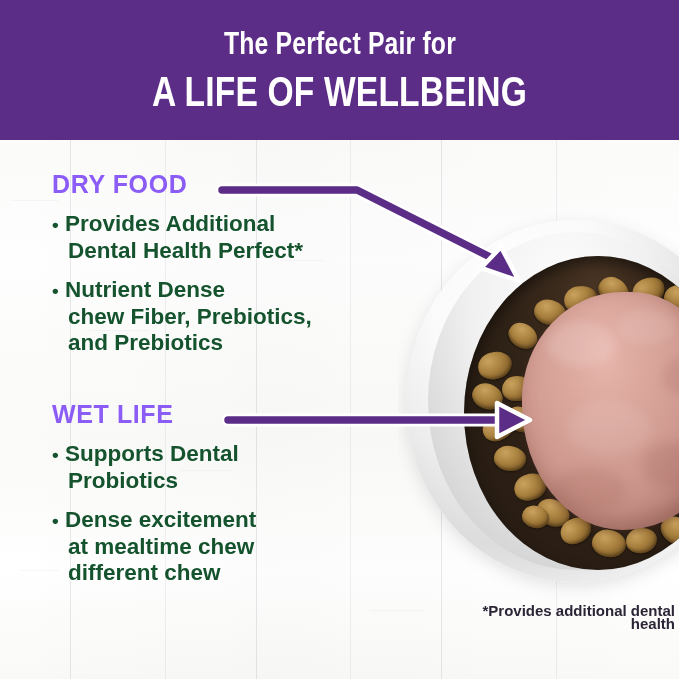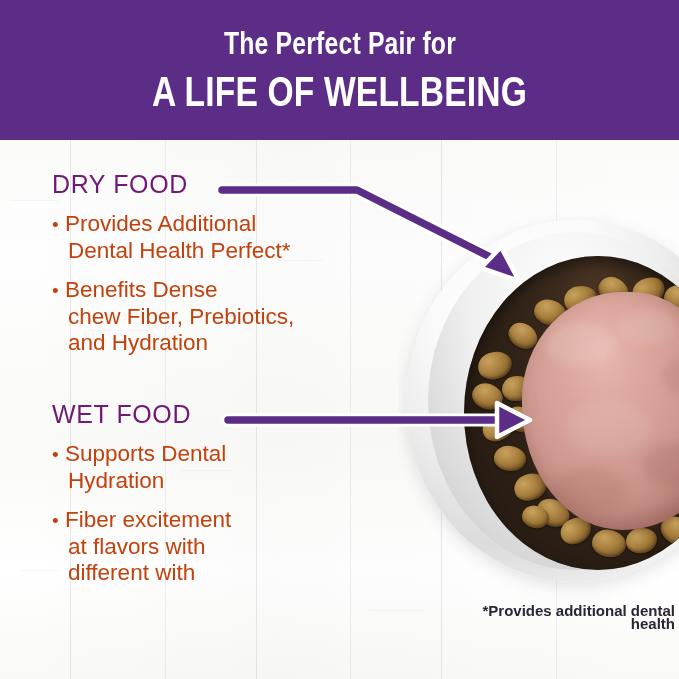--- a/index.html
+++ b/index.html
@@ -39,26 +39,26 @@
     transform:scaleX(0.80);transform-origin:center;
     white-space:nowrap;
   }
 
   
   .copy{position:absolute;left:0;top:140px;width:400px;height:539px;}
   .sec-dry{position:absolute;left:52px;top:32px;width:340px;}
   .sec-wet{position:absolute;left:52px;top:262px;width:340px;}
 
   .sec-head{
-    color:#701a75;font-weight:normal;font-size:25px;line-height:25px;
+    color:#8b5cf6;font-weight:bold;font-size:25px;line-height:25px;
     letter-spacing:0.6px;white-space:nowrap;margin:0 0 14px 0;
   }
   .bullet{
-    color:#c2410c;font-size:22.5px;line-height:26.5px;
-    font-weight:400;margin:0 0 13px 0;text-indent:-16px;padding-left:16px;
+    color:#14532d;font-size:22.5px;line-height:26.5px;
+    font-weight:700;margin:0 0 13px 0;text-indent:-16px;padding-left:16px;
   }
   .bullet .dot{font-size:19px;line-height:19px;}
 
   
   .photo{
     position:absolute;left:398px;top:140px;width:281px;height:470px;overflow:hidden;
   }
   .bowl-outer{
     position:absolute;left:8px;top:80px;width:340px;height:362px;
     border-radius:50%;
@@ -173,38 +173,38 @@
 
     <div class="sec-dry">
       <div class="sec-head">DRY FOOD</div>
       <p class="bullet">
         <span class="dot">•</span>
         <span>Provides Additional</span><br>
         <span>Dental Health Perfect*</span>
       </p>
       <p class="bullet">
         <span class="dot">•</span>
-        <span>Benefits Dense</span><br>
+        <span>Nutrient Dense</span><br>
         <span>chew Fiber, Prebiotics,</span><br>
-        <span>and Hydration</span>
+        <span>and Prebiotics</span>
       </p>
     </div>
 
     <div class="sec-wet">
-      <div class="sec-head">WET FOOD</div>
+      <div class="sec-head">WET LIFE</div>
       <p class="bullet">
         <span class="dot">•</span>
         <span>Supports Dental</span><br>
-        <span>Hydration</span>
-      </p>
-      <p class="bullet">
-        <span class="dot">•</span>
-        <span>Fiber excitement</span><br>
-        <span>at flavors with</span><br>
-        <span>different with</span><br>
+        <span>Probiotics</span>
+      </p>
+      <p class="bullet">
+        <span class="dot">•</span>
+        <span>Dense excitement</span><br>
+        <span>at mealtime chew</span><br>
+        <span>different chew</span><br>
       </p>
     </div>
 
   </div>
 
   <svg class="arrows" viewBox="0 0 679 679">
 
     <g>
       <path d="M222,190 L357,190 L507,266" fill="none" stroke="#ffffff" stroke-width="13" stroke-linecap="round" stroke-linejoin="round"></path>
       <path d="M222,190 L357,190 L500,262" fill="none" stroke="#5b2d87" stroke-width="7.5" stroke-linecap="round" stroke-linejoin="round"></path>

